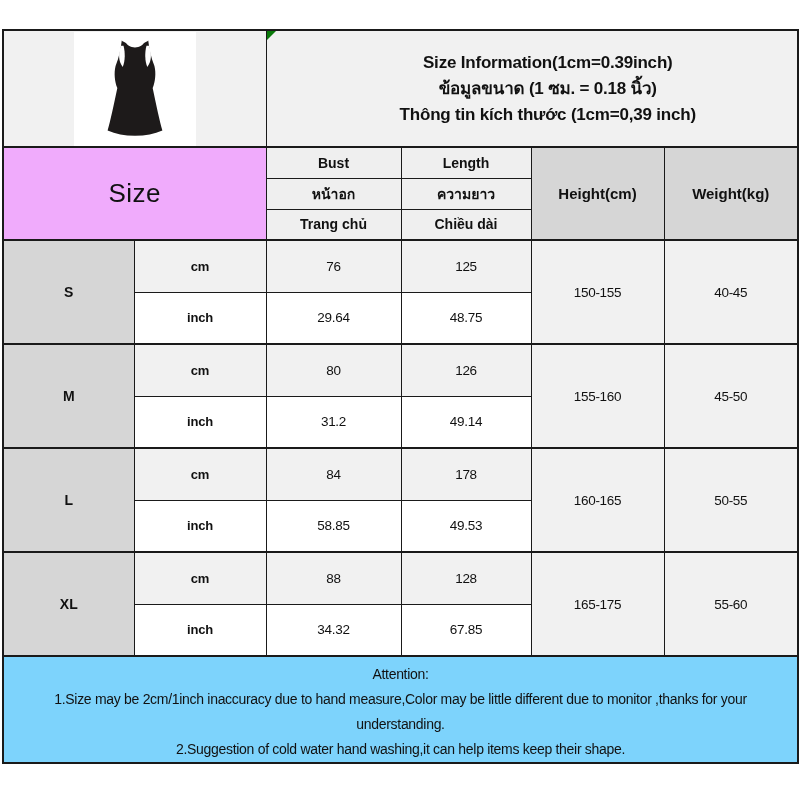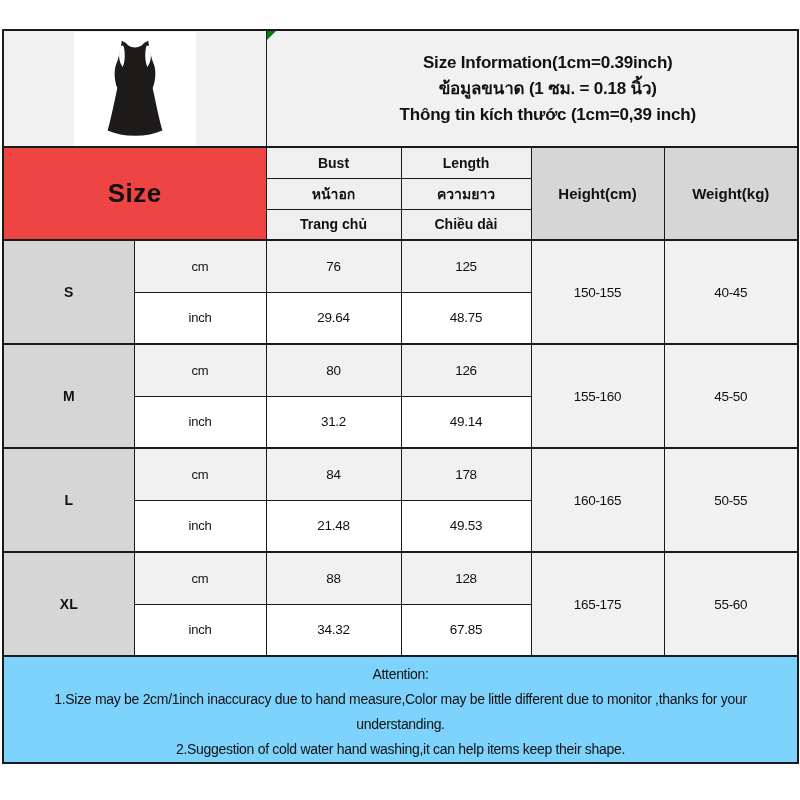--- a/index.html
+++ b/index.html
@@ -45,40 +45,40 @@
   .info-lines { font-weight: bold; font-size: 17px; line-height: 26px; letter-spacing: -0.2px; margin-left: 32px; }
   .corner-flag {
     position: absolute; top: 0; left: 0;
     width: 0; height: 0;
     border-top: 9px solid #0a7a0a;
     border-right: 9px solid transparent;
   }
 
   
   td.size-head {
-    background: #ef4444;
-    font-size: 26px; font-weight: bold; letter-spacing: 0.5px;
+    background: #f0abfc;
+    font-size: 26px; font-weight: normal; letter-spacing: 0.5px;
   }
   td.col-head {
     background: #efefef;
     font-size: 14px; font-weight: bold;
     height: 31px;
   }
   td.gray-head {
     background: #d6d6d6;
     font-size: 15px; font-weight: bold;
   }
 
   
   td.size-cell {
     background: #d6d6d6;
     font-size: 14px; font-weight: bold;
   }
   tr.sub-row td { height: 52px; }
-  td.unit-cell { font-size: 13px; font-weight: normal; letter-spacing: -0.2px; }
+  td.unit-cell { font-size: 13px; font-weight: bold; letter-spacing: -0.2px; }
   td.val-cell  { font-size: 13.5px; letter-spacing: -0.3px; }
   td.range-cell{ background: #f1f1f1; font-size: 13.5px; letter-spacing: -0.3px; }
   td.cm-bg    { background: #f1f1f1; }
   td.inch-bg  { background: #ffffff; }
 
   
   td.attention-cell {
     height: 102px;
     background: #7dd3fc;
     vertical-align: top;
@@ -170,21 +170,21 @@
     <tr class="group-start sub-row">
       <td rowspan="2" class="size-cell">L</td>
       <td class="unit-cell cm-bg">cm</td>
       <td class="val-cell cm-bg">84</td>
       <td class="val-cell cm-bg">178</td>
       <td rowspan="2" class="range-cell">160-165</td>
       <td rowspan="2" class="range-cell">50-55</td>
     </tr>
     <tr class="sub-row">
       <td class="unit-cell inch-bg">inch</td>
-      <td class="val-cell inch-bg">21.48</td>
+      <td class="val-cell inch-bg">58.85</td>
       <td class="val-cell inch-bg">49.53</td>
     </tr>
 
     <tr class="group-start sub-row">
       <td rowspan="2" class="size-cell">XL</td>
       <td class="unit-cell cm-bg">cm</td>
       <td class="val-cell cm-bg">88</td>
       <td class="val-cell cm-bg">128</td>
       <td rowspan="2" class="range-cell">165-175</td>
       <td rowspan="2" class="range-cell">55-60</td>

